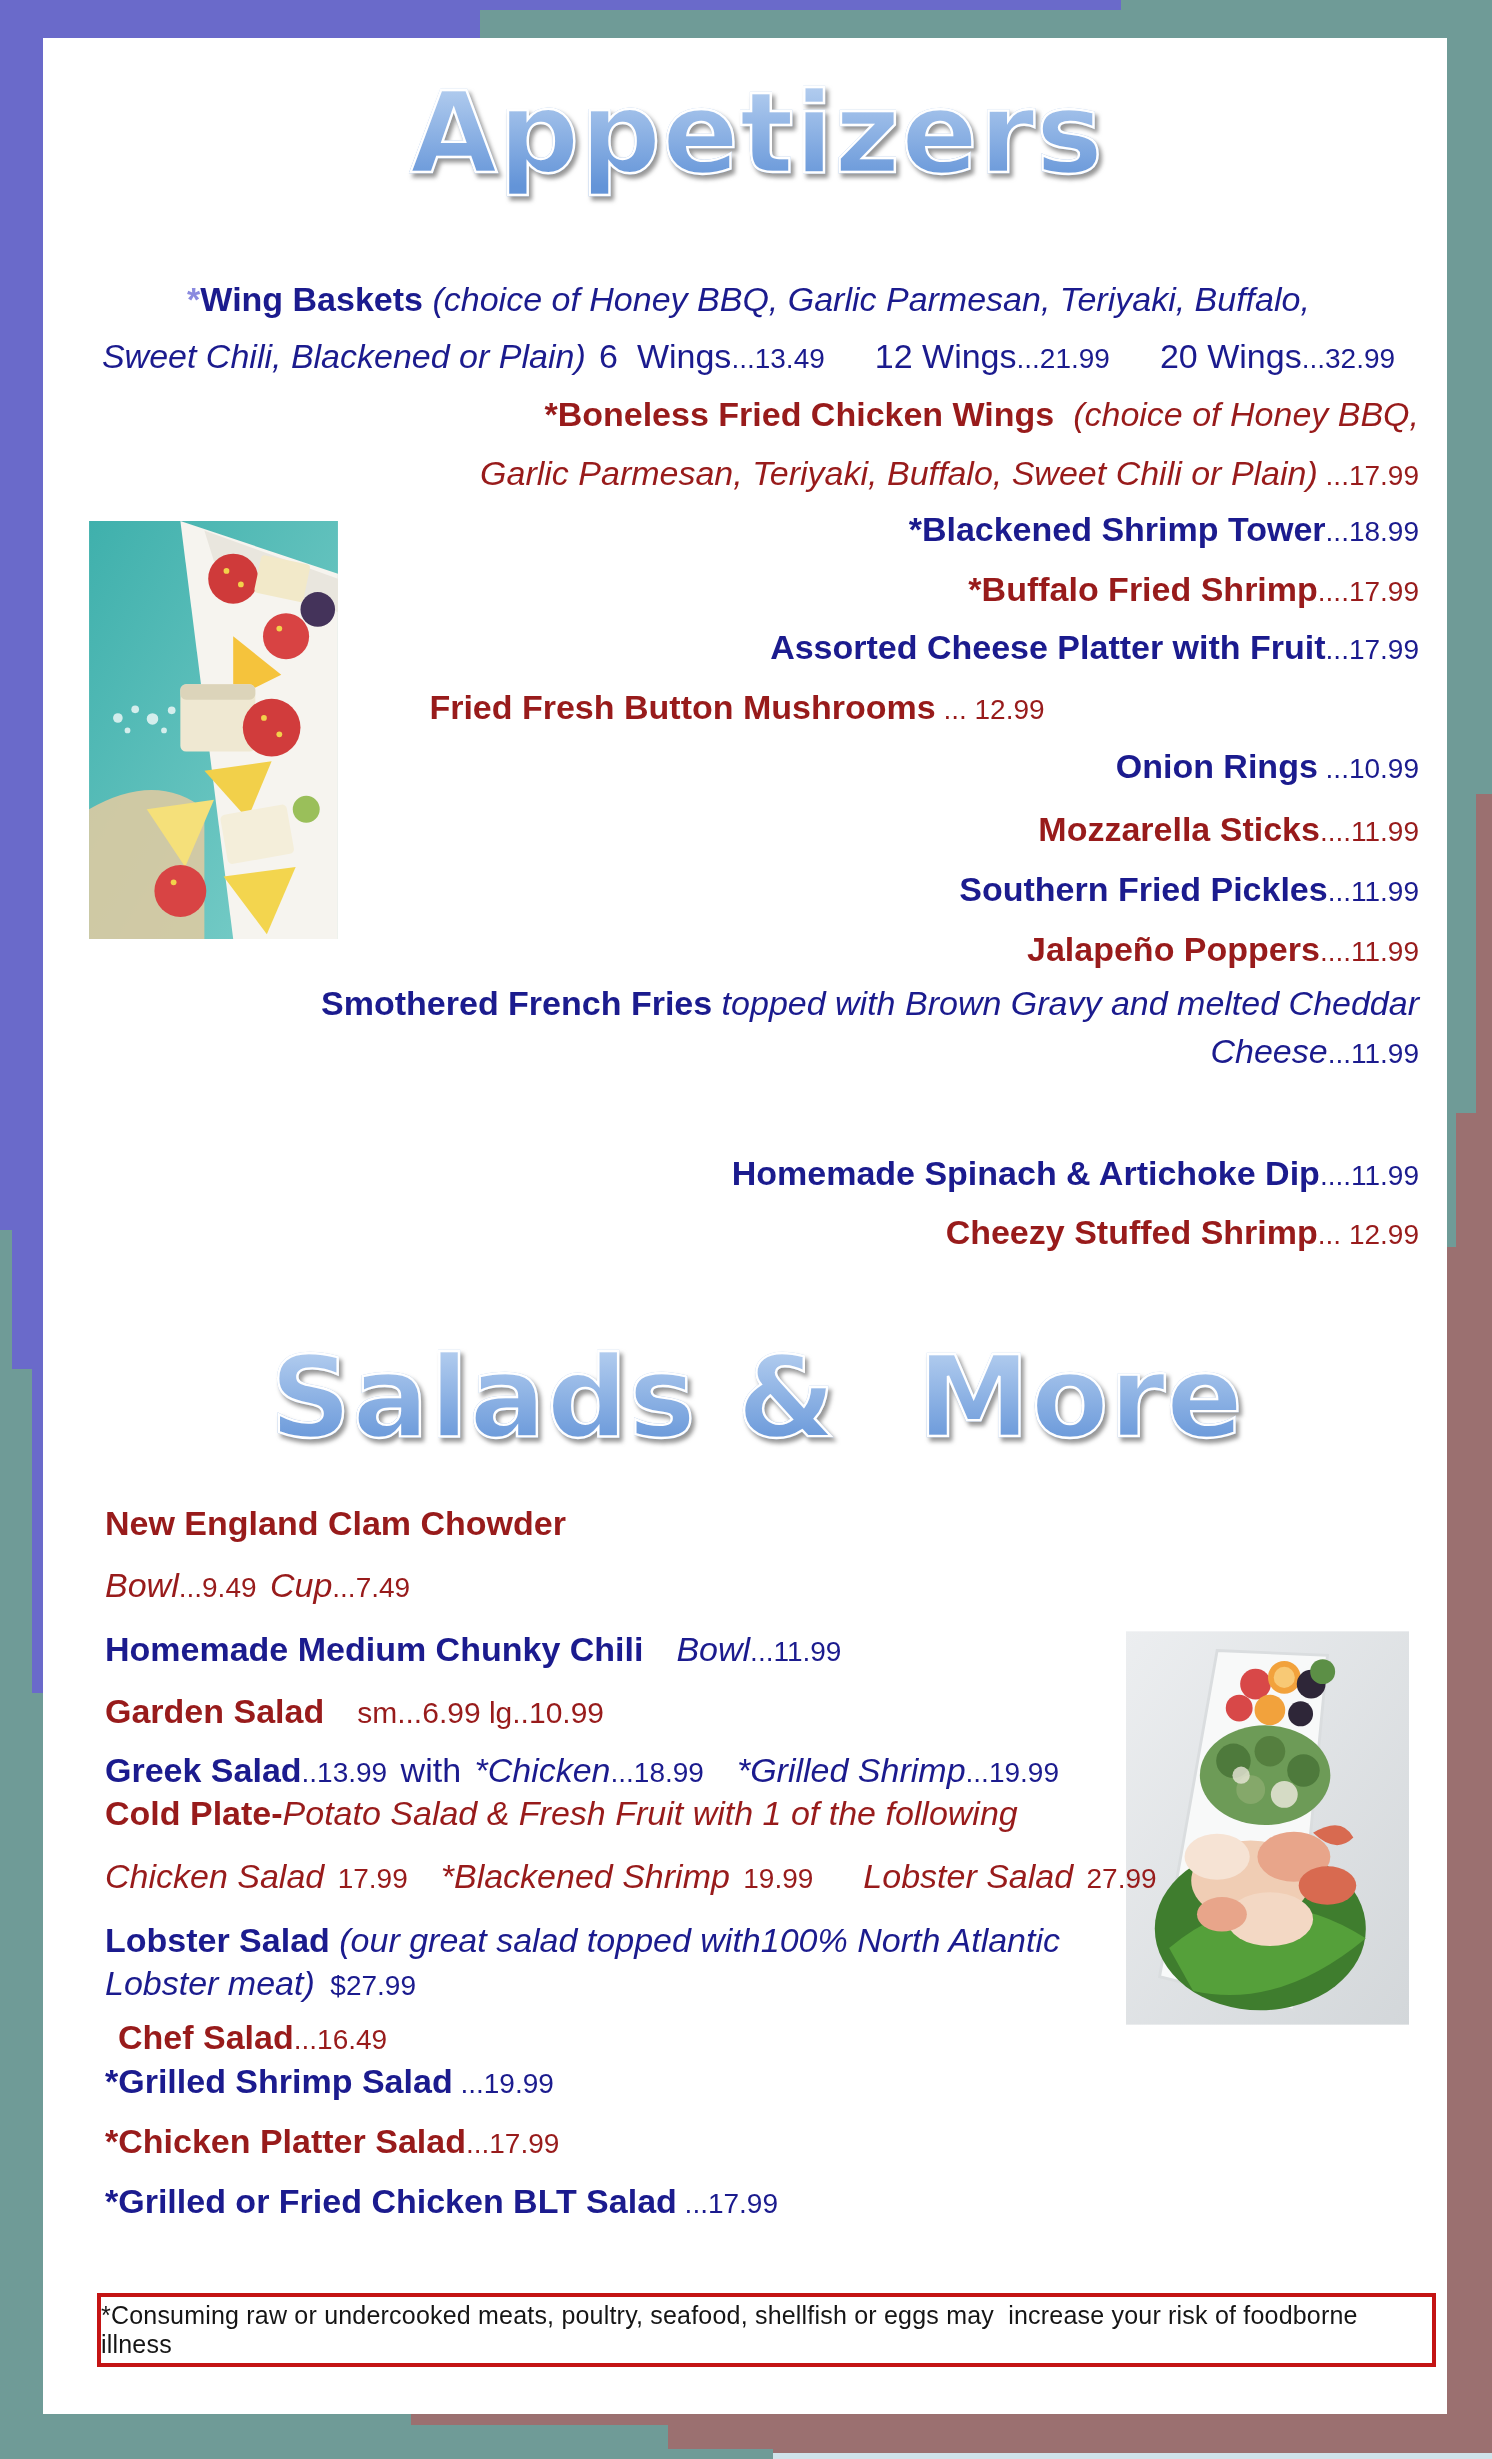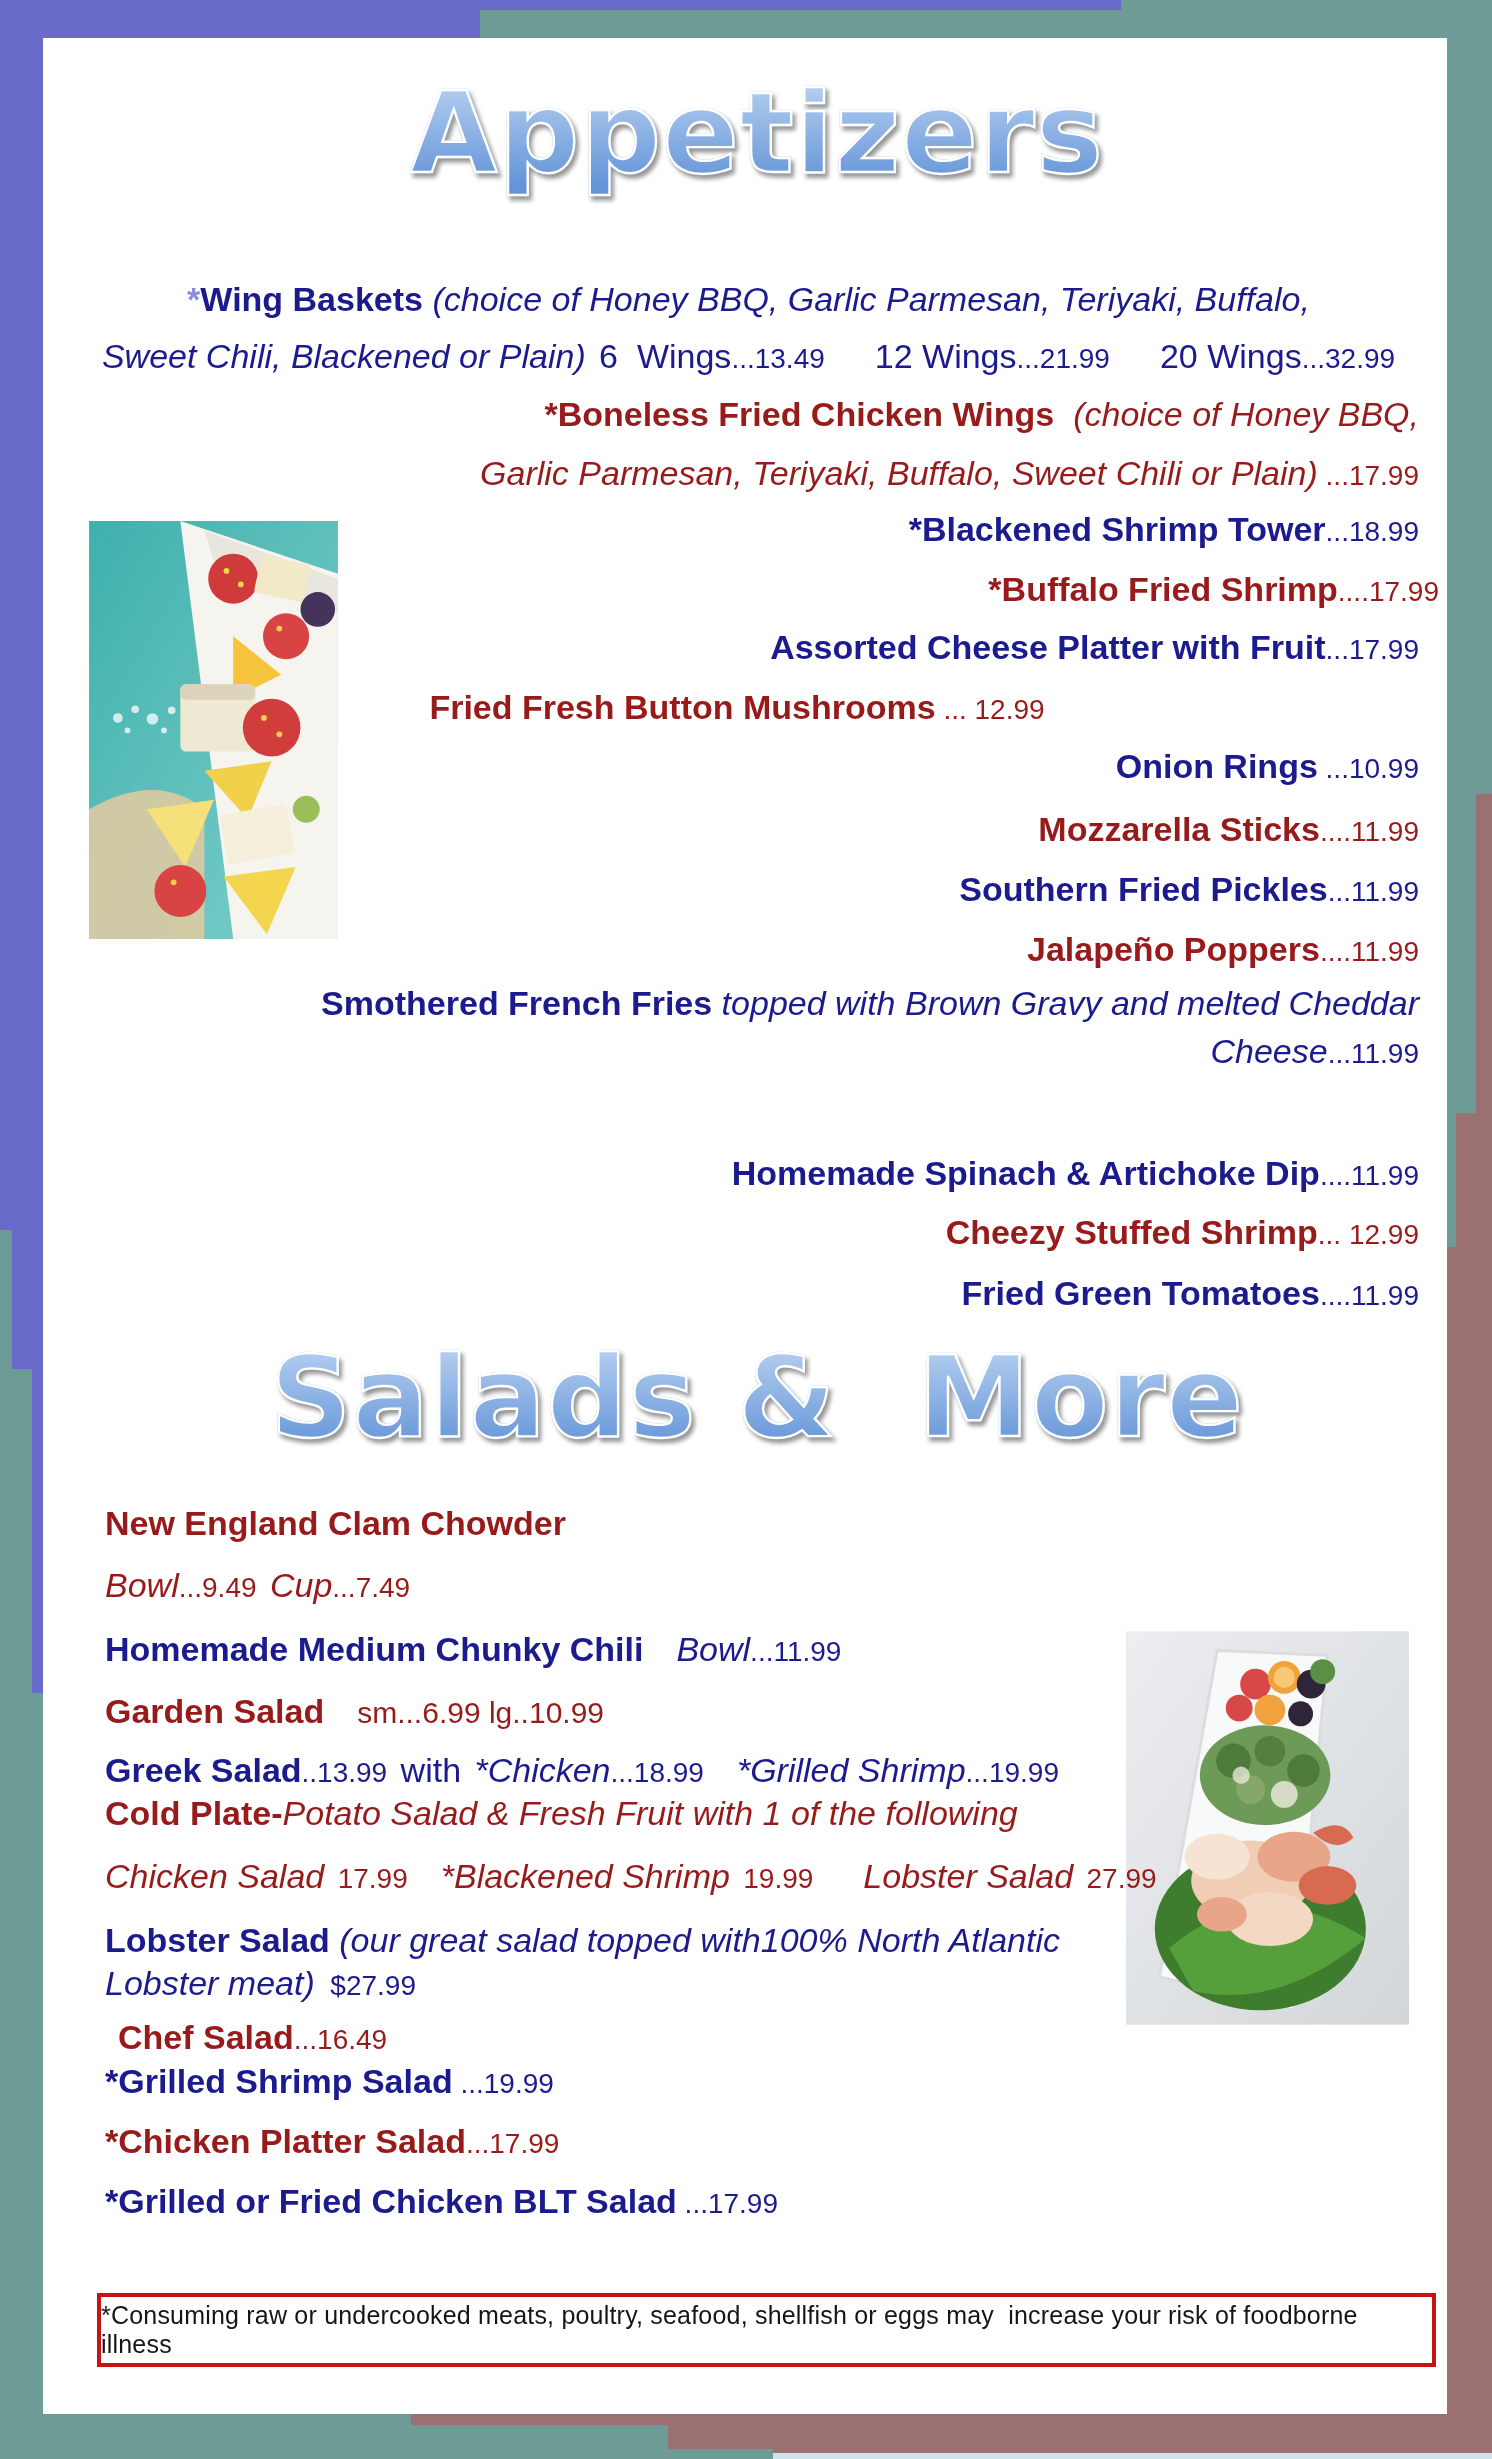--- a/index.html
+++ b/index.html
@@ -158,21 +158,21 @@
     <div class="mi right-block c-red" style="top:394px;">
       <span class="name">*Boneless Fried Chicken Wings</span><span class="desc">&nbsp; (choice of Honey BBQ,</span>
     </div>
     <div class="mi right-block c-red" style="top:453px;">
       <span class="desc">Garlic Parmesan, Teriyaki, Buffalo, Sweet Chili or Plain)</span><span class="price">&nbsp;...17.99</span>
     </div>
 
     <div class="mi right-block c-navy" style="top:509px;">
       <span class="name">*Blackened Shrimp Tower</span><span class="price">...18.99</span>
     </div>
-    <div class="mi right-block c-red" style="top:569px;margin-left:20px;">
+    <div class="mi right-block c-red" style="top:569px;">
       <span class="name">*Buffalo Fried Shrimp</span><span class="price">....17.99</span>
     </div>
     <div class="mi right-block c-navy" style="top:627px;">
       <span class="name">Assorted Cheese Platter with Fruit</span><span class="price">...17.99</span>
     </div>
     <div class="mi right-block c-red" style="top:687px;text-align:center;">
       <span class="name">Fried Fresh Button Mushrooms</span><span class="price">&nbsp;... 12.99</span>
     </div>
     <div class="mi right-block c-navy" style="top:746px;">
       <span class="name">Onion Rings</span><span class="price">&nbsp;...10.99</span>
@@ -193,23 +193,20 @@
     <div class="mi right-block c-navy" style="top:1031px;">
       <span class="desc">Cheese</span><span class="price">...11.99</span>
     </div>
 
     <div class="mi right-block c-navy" style="top:1153px;">
       <span class="name">Homemade Spinach &amp; Artichoke Dip</span><span class="price">....11.99</span>
     </div>
     <div class="mi right-block c-red" style="top:1212px;">
       <span class="name">Cheezy Stuffed Shrimp</span><span class="price">... 12.99</span>
     </div>
-    <div class="mi right-block c-navy" style="top:1273px;">
-      <span class="name">Fried Green Tomatoes</span><span class="price">....11.99</span>
-    </div>
 
     <div class="title" style="top:1331px;">Salads &amp; &nbsp;More</div>
 
     <div class="mi left-col c-red" style="top:1503px;">
       <span class="name">New England Clam Chowder</span>
     </div>
     <div class="mi left-col c-red" style="top:1565px;">
       <span class="desc">Bowl</span><span class="price">...9.49</span><span class="desc gap-s">Cup</span><span class="price">...7.49</span>
     </div>
     <div class="mi left-col c-navy" style="top:1629px;">

